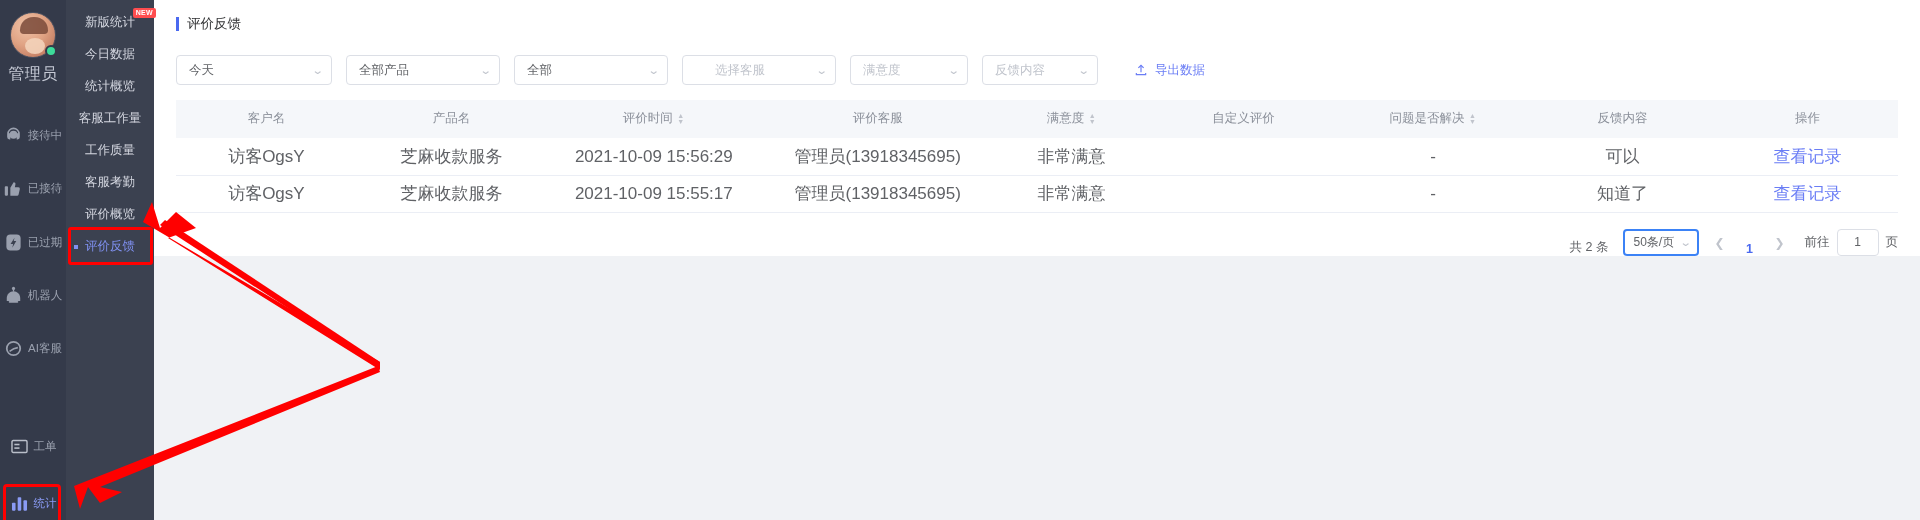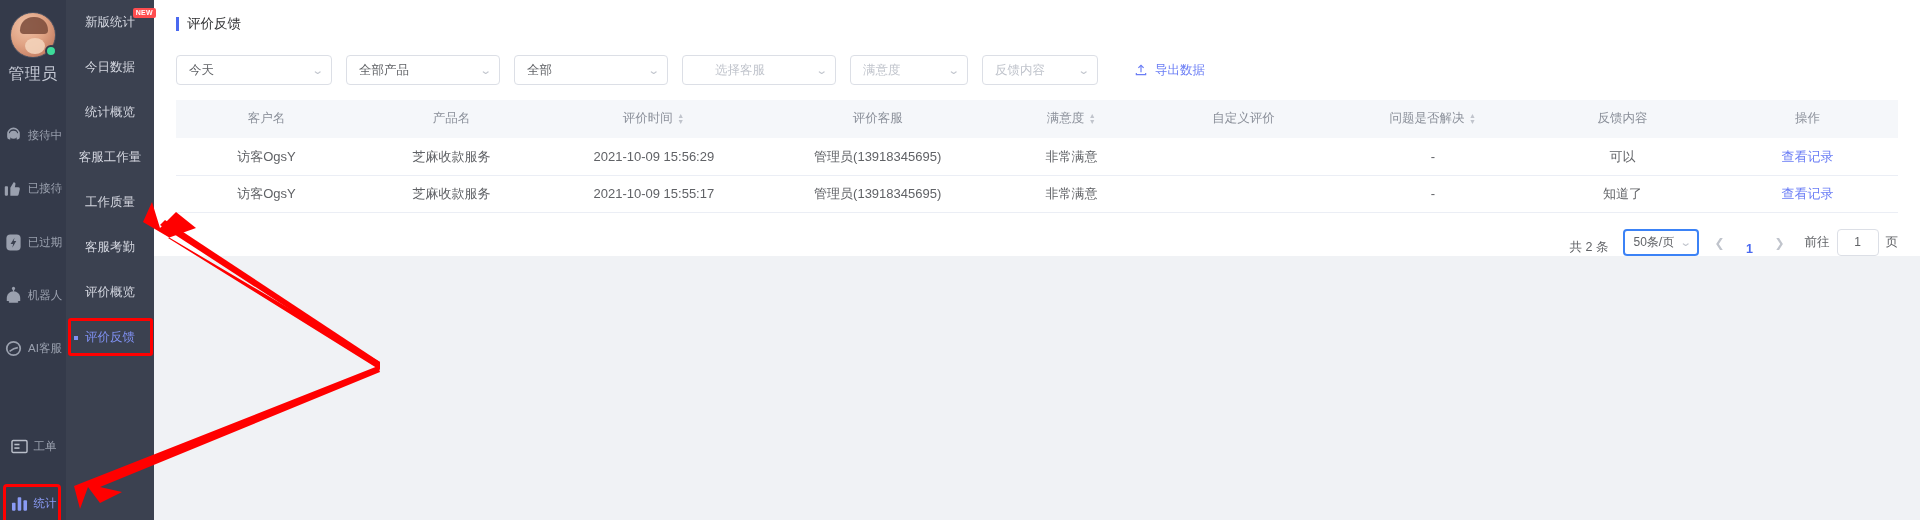--- a/index.html
+++ b/index.html
@@ -55,21 +55,21 @@
 
   
   .submenu {
     width: 88px; flex: 0 0 88px; height: 520px;
     background: #3b4150; padding-top: 6px;
     display:flex; flex-direction:column; align-items:center;
   }
   .sub-item {
     width: 88px; height: 29px; line-height: 29px; text-align:center;
     color: #d4d7e0; font-size: 12.5px; cursor:pointer; position:relative;
-    margin-top: 16px;
+    margin-top: 3px;
   }
   .sub-item.first { margin-top: 2px; }
   .sub-item .newbadge {
     position:absolute; right:-2px; top:0px;
     background:#ff4d4f; color:#fff; font-size:7px; font-weight:bold;
     padding:1px 3px; border-radius:2px; line-height:1.2; letter-spacing:.3px;
   }
   .sub-item.selected { color:#7f90f0; }
   .sub-item.selected .bullet {
     position:absolute; left:8px; top:13px; width:4px; height:4px; background:#7f90f0;
@@ -124,21 +124,21 @@
   
   .table-wrap { padding: 8px 22px 0 22px; }
   table { width:100%; border-collapse: collapse; table-layout: fixed; }
   thead th {
     background:#f5f7fa; height:38px; font-size:12.5px; color:#8a8f99; font-weight:normal;
     text-align:center; white-space:nowrap;
   }
   .sorter { display:inline-block; margin-left:4px; position:relative; width:8px; vertical-align:middle; }
   .sorter i { display:block; font-style:normal; font-size:7px; line-height:6px; color:#c0c4cc; }
   tbody td {
-    height:37px; font-size:13px; color:#606266; text-align:center;
+    height:37px; font-size:17px; color:#606266; text-align:center;
     border-bottom:1px solid #ebeef5; white-space:nowrap;
   }
   tbody tr:first-child td { border-top:1px solid #ffffff; }
   .link { color:#6a7df5; cursor:pointer; }
 
   
   .pager {
     display:flex; align-items:flex-end; justify-content:flex-end; gap:10px;
     padding: 16px 22px 0 0; font-size:12.5px; color:#606266;
   }

